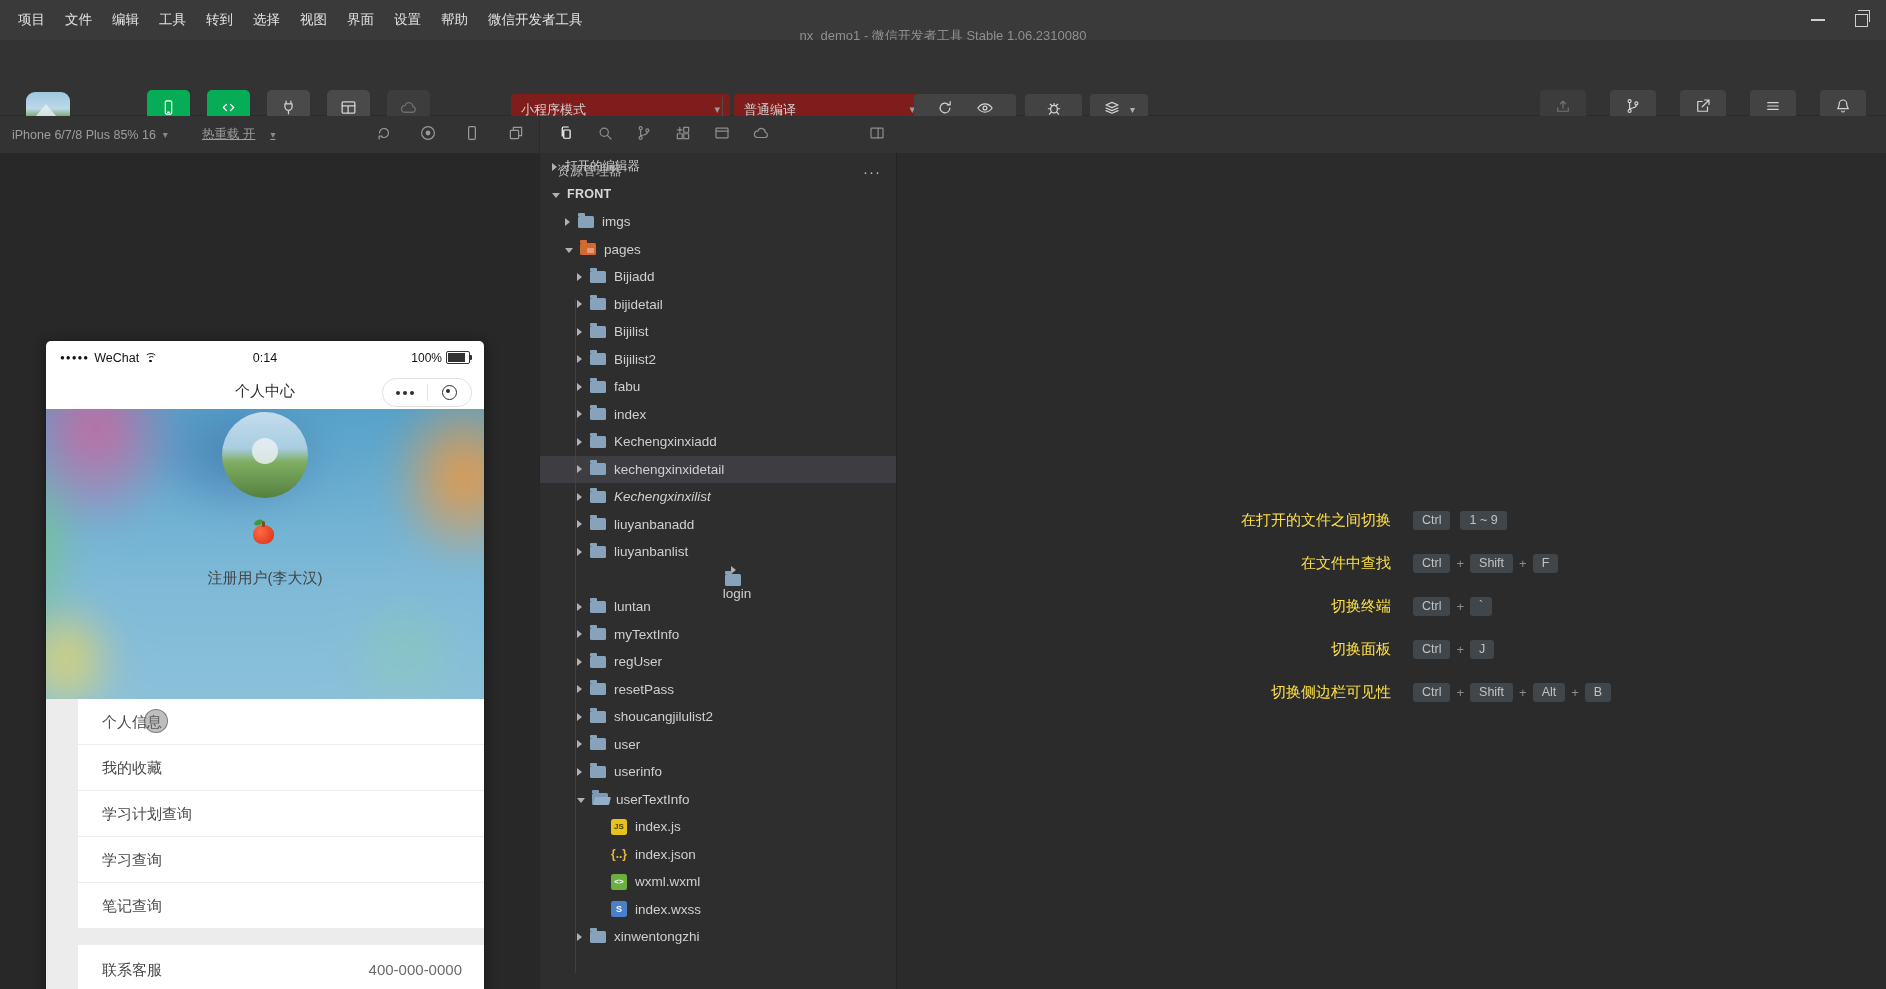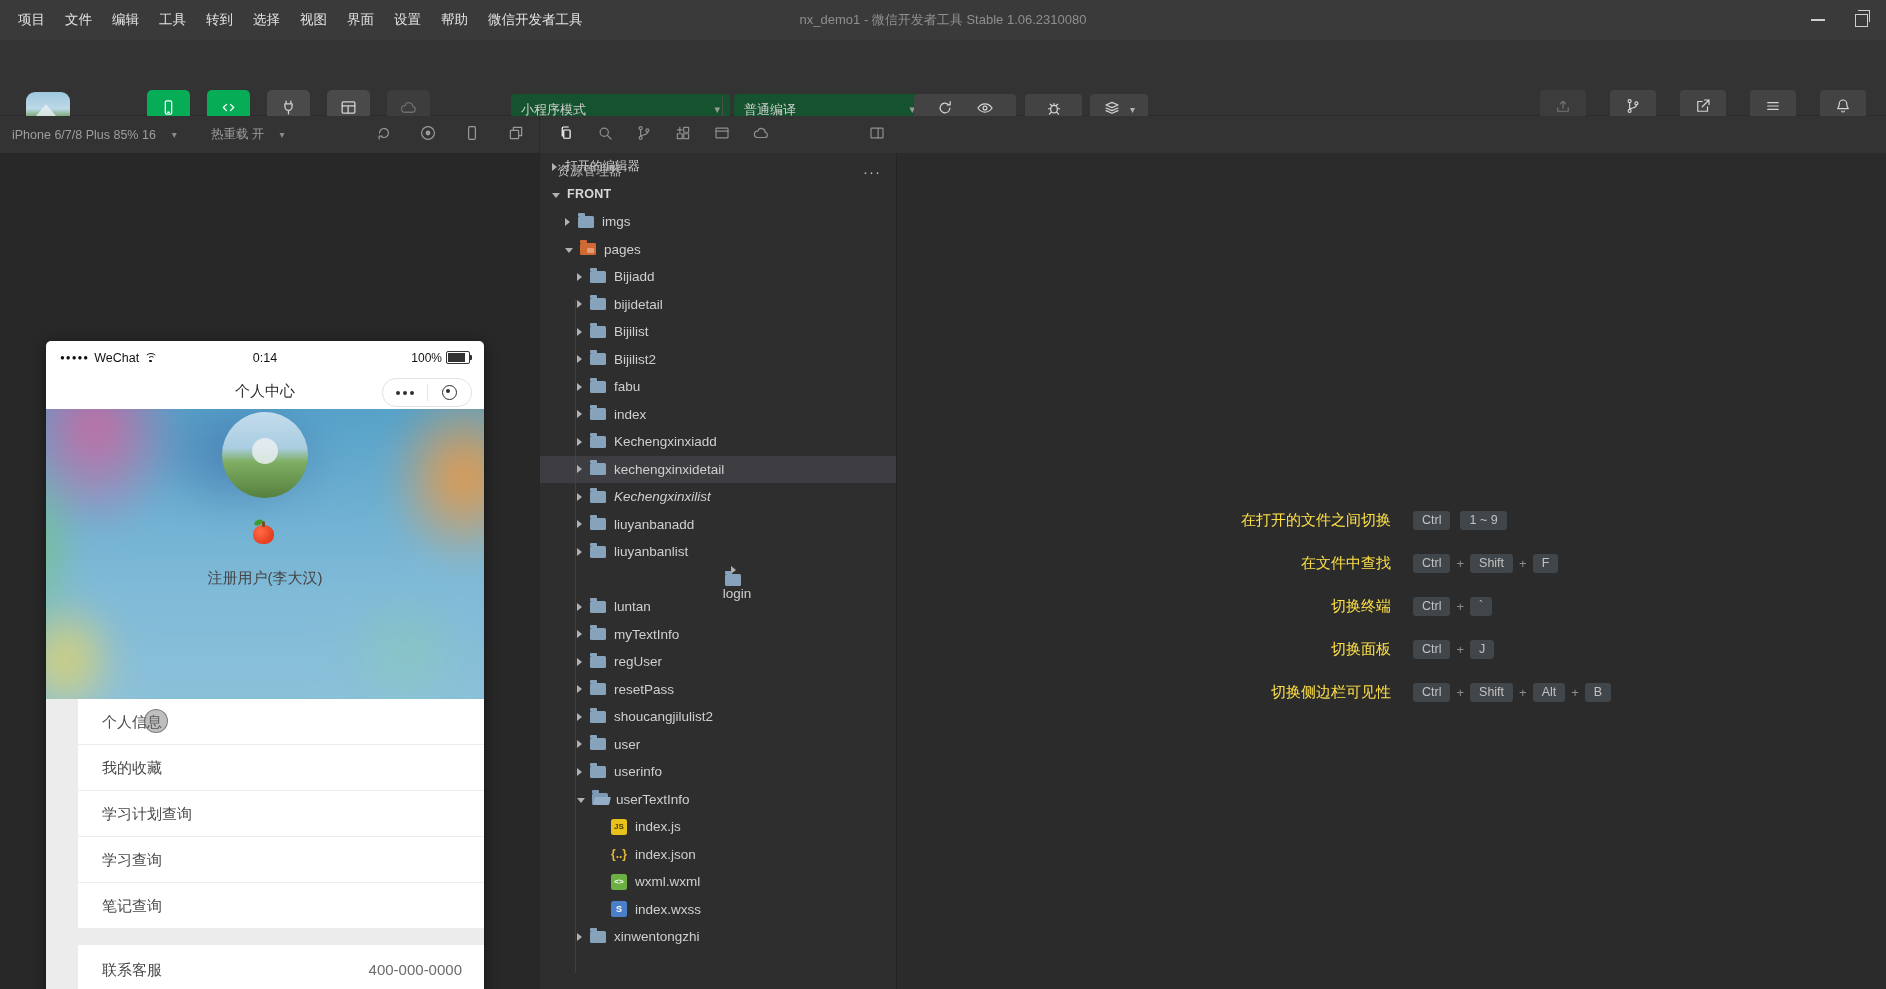--- a/index.html
+++ b/index.html
@@ -5,21 +5,21 @@
   html,body{margin:0;padding:0;background:#1f1f1f;}
   #app{position:relative;width:1886px;height:989px;overflow:hidden;
        font-family:"Liberation Sans","DejaVu Sans",sans-serif;
        -webkit-font-smoothing:antialiased;color:#ccc;user-select:none;}
   .abs{position:absolute;}
 
   
   #titlebar{left:0;top:0;width:1886px;height:40px;background:#3a3a3a;}
   #menu-row{position:absolute;left:8px;top:0;height:40px;display:flex;align-items:center;}
   .menu-item{padding:0 10px;font-size:13.5px;color:#e2e2e2;line-height:40px;cursor:default;}
-  #win-title{position:absolute;left:0;right:0;top:0;height:40px;text-align:center;
+  #win-title{position:absolute;left:0;right:0;top:16px;height:40px;text-align:center;
              line-height:40px;font-size:13px;color:#8f8f8f;pointer-events:none;}
   #win-ctrls{position:absolute;right:18px;top:0;height:40px;display:flex;gap:30px;align-items:center;}
   .wc-min{width:14px;height:2px;background:#cfcfcf;}
   .wc-restore{width:11px;height:11px;border:1.5px solid #cfcfcf;position:relative;}
   .wc-restore::before{content:'';position:absolute;left:2px;top:-5px;width:11px;height:11px;
       border:1.5px solid #cfcfcf;border-left:none;border-bottom:none;}
 
   
   #toolbar{left:0;top:40px;width:1886px;height:75px;background:#333;border-bottom:1px solid #2a2a2a;}
   #tb-avatar{position:absolute;left:26px;top:52px;width:44px;height:44px;border-radius:9px;
@@ -30,21 +30,21 @@
   .tb-nav-btn{width:43px;display:flex;flex-direction:column;align-items:center;}
   .tb-ic{width:43px;height:34px;border-radius:5px;display:flex;align-items:center;justify-content:center;}
   .tb-ic svg{width:19px;height:19px;}
   .st-active .tb-ic{background:#06ad56;color:#fff;}
   .st-normal .tb-ic{background:#4a4a4a;color:#d4d4d4;}
   .st-disabled .tb-ic{background:#3d3d3d;color:#6e6e6e;}
   .tb-label{margin-top:7px;font-size:11.5px;color:#c9c9c9;white-space:nowrap;}
   .st-disabled .tb-label{color:#707070;}
   svg{fill:none;stroke:currentColor;stroke-width:1.6;stroke-linecap:round;stroke-linejoin:round;}
 
-  .tb-select{position:absolute;top:54px;height:31px;background:#14532d;border-radius:4px;
+  .tb-select{position:absolute;top:54px;height:31px;background:#7f1d1d;border-radius:4px;
       display:flex;align-items:center;padding:0 10px;font-size:13px;color:#d0d0d0;cursor:default;}
   .tb-select .caret{margin-left:auto;color:#9a9a9a;font-size:11px;}
   #sel-mode{left:511px;width:199px;}
   #sel-compile{left:734px;width:171px;}
   #tb-sep{left:722px;top:57px;width:1px;height:25px;background:#4d4d4d;}
 
   .pill{position:absolute;top:54px;height:31px;background:#434343;border-radius:4px;
         display:flex;align-items:center;justify-content:space-evenly;color:#d6d6d6;}
   .pill svg{width:18px;height:18px;}
   #pill-run{left:914px;width:102px;}
@@ -58,22 +58,22 @@
   .tbr-ic{width:46px;height:31px;border-radius:4px;background:#434343;color:#d4d4d4;
           display:flex;align-items:center;justify-content:center;}
   .tbr-ic svg{width:18px;height:18px;}
   .tbr-item.dim .tbr-ic{background:#3c3c3c;color:#727272;}
   .tbr-label{margin-top:7px;font-size:11.5px;color:#c9c9c9;white-space:nowrap;}
   .tbr-item.dim .tbr-label{color:#777;}
 
   
   #subbar{left:0;top:116px;width:1886px;height:37px;background:#333;}
   #sim-ctl{position:absolute;left:0;top:0;width:539px;height:37px;display:flex;align-items:center;}
-  #device-label{margin-left:12px;font-size:12.5px;color:#9e9e9e;display:flex;align-items:center;gap:16px;}
-  #hot-reload{margin-left:34px;font-size:12.5px;color:#9e9e9e;display:flex;align-items:center;gap:15px;}
+  #device-label{margin-left:12px;font-size:12.5px;color:#9e9e9e;display:flex;align-items:center;gap:7px;}
+  #hot-reload{margin-left:34px;font-size:12.5px;color:#9e9e9e;display:flex;align-items:center;gap:15px;text-decoration:underline;}
   .caret2{font-size:10px;color:#8a8a8a;}
   #sim-icons{position:absolute;right:14px;top:0;height:37px;display:flex;gap:26px;align-items:center;color:#9a9a9a;}
   #sim-icons svg{width:18px;height:18px;}
   #exp-icons{position:absolute;left:539px;top:0;width:357px;height:37px;border-left:1px solid #2a2a2a;
              display:flex;align-items:center;gap:21px;padding-left:17px;box-sizing:border-box;color:#8f8f8f;}
   #exp-icons svg{width:18px;height:18px;}
   .xi-active{color:#fff;}
   #split-ic{position:absolute;right:10px;color:#8f8f8f;}
 
   

